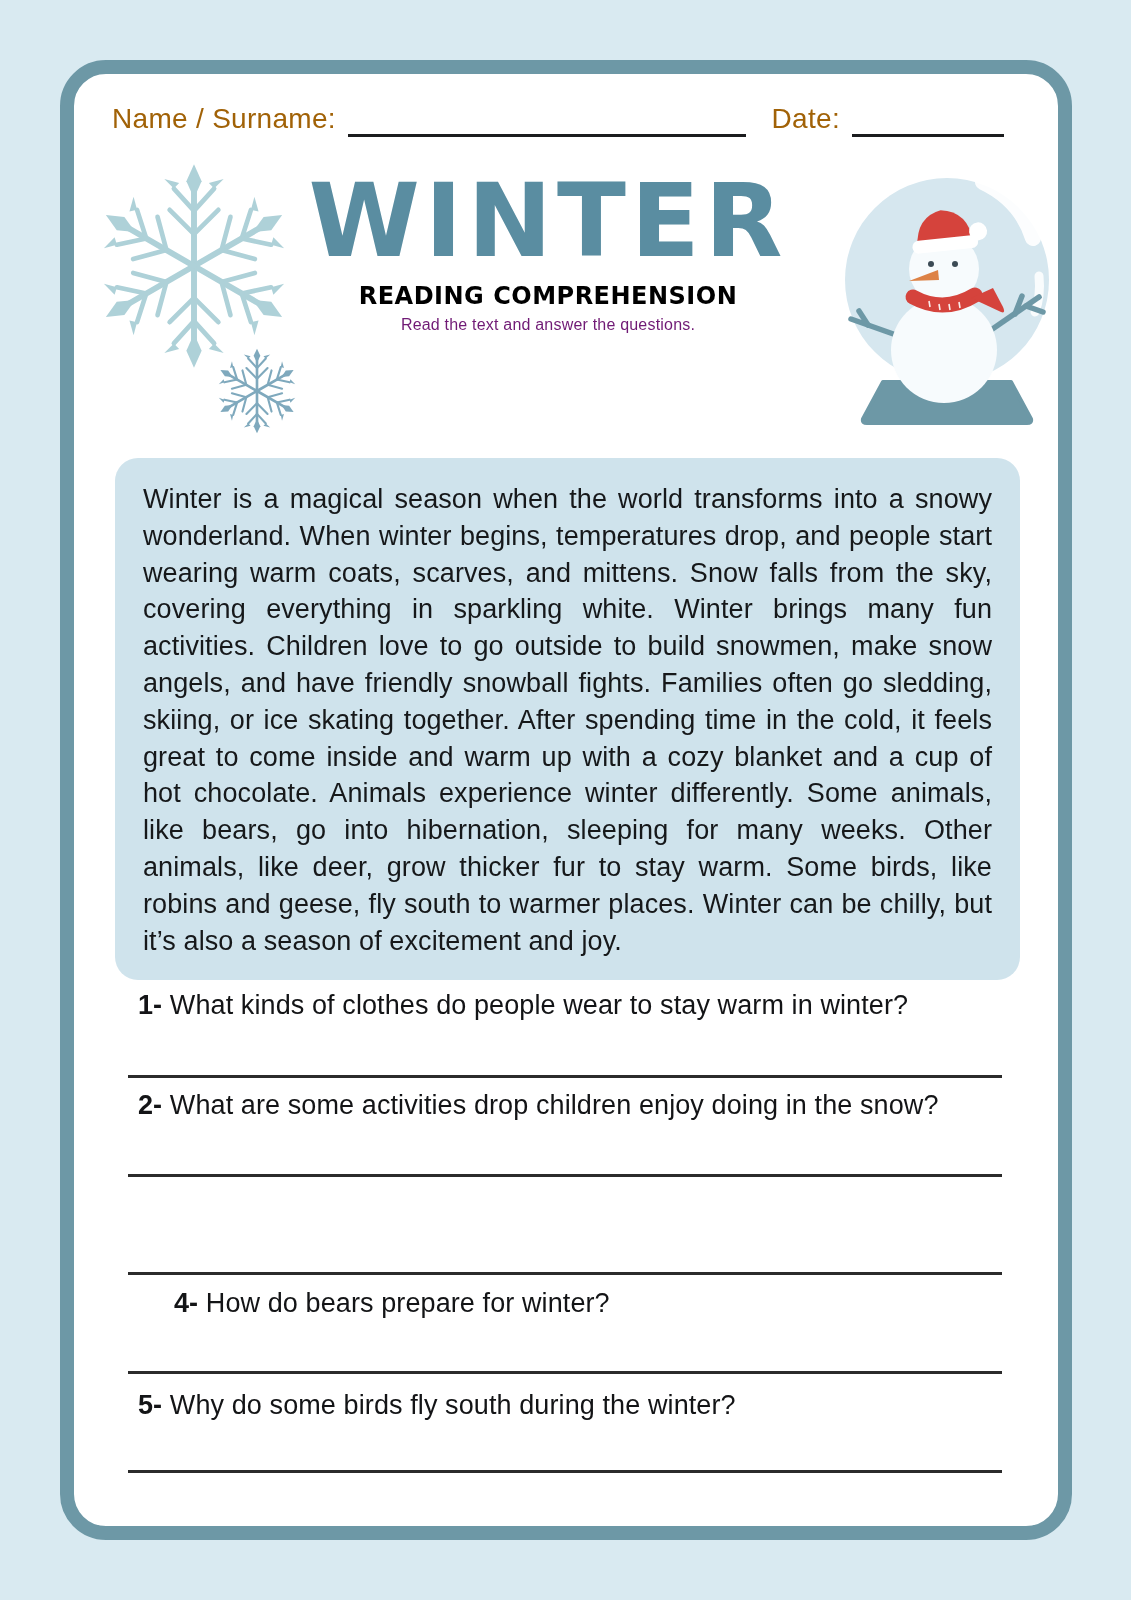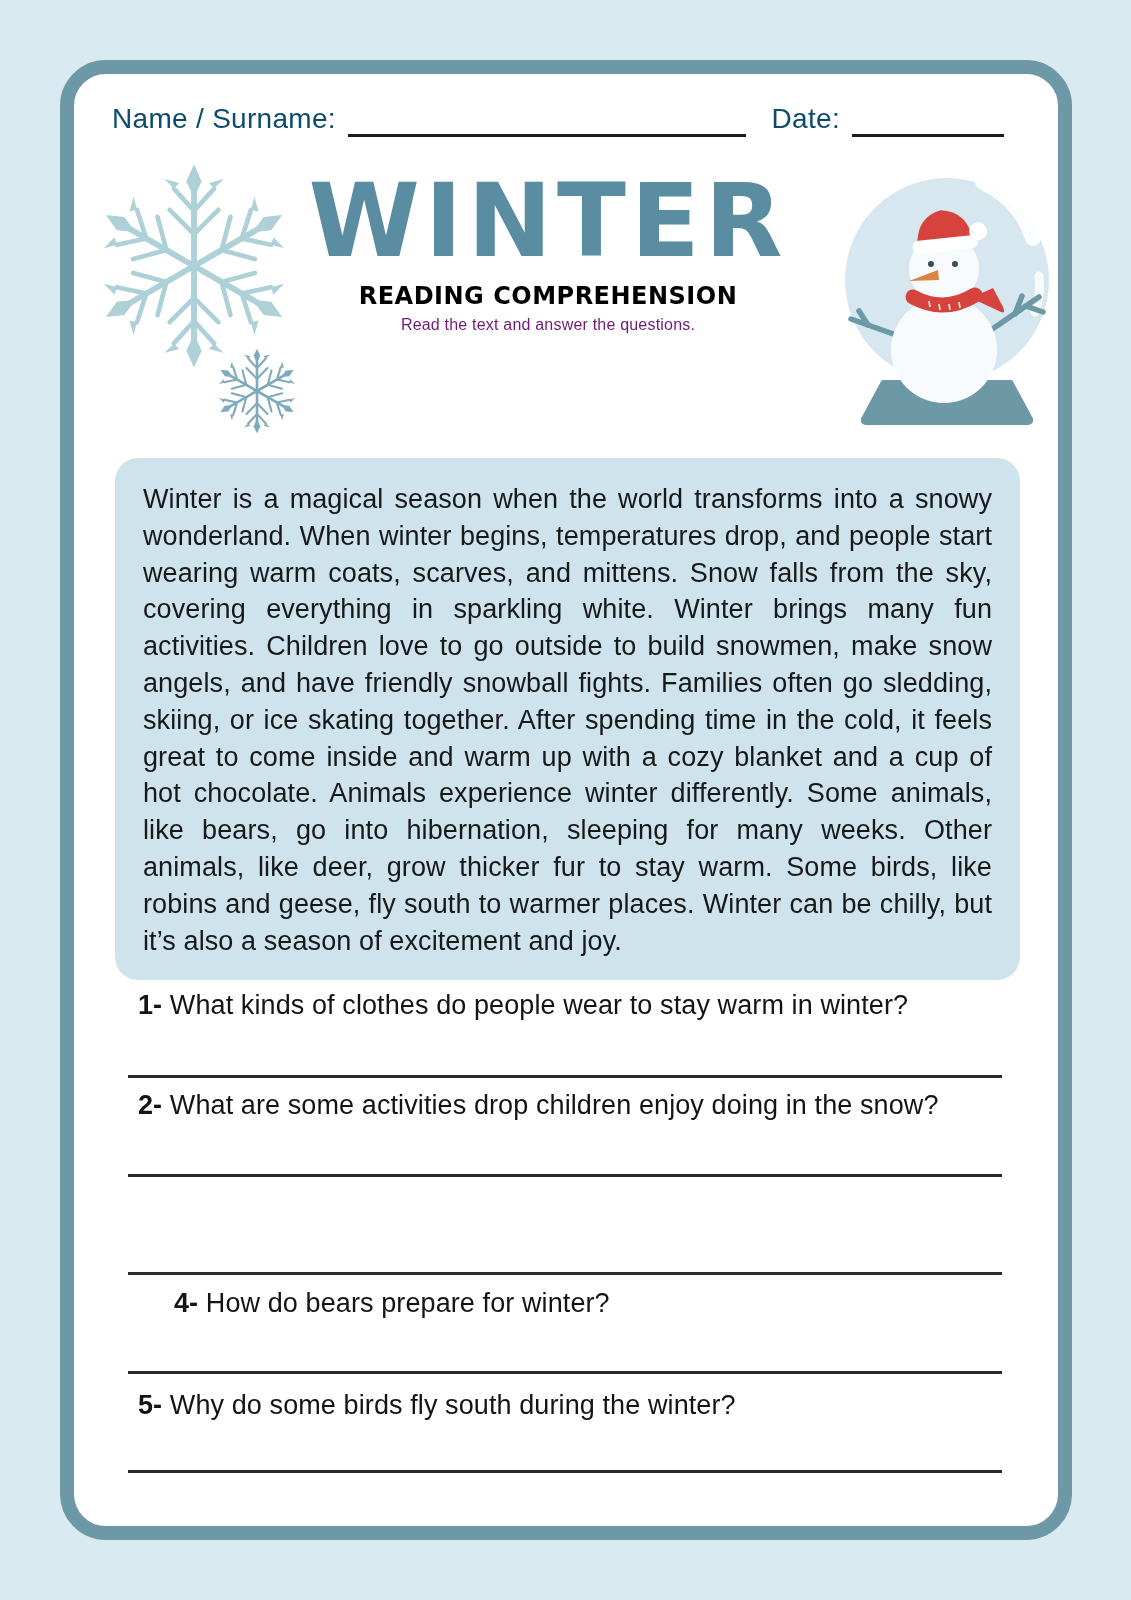--- a/index.html
+++ b/index.html
@@ -15,21 +15,21 @@
     width:1012px; height:1480px;
     background:#ffffff;
     border:14px solid #6d98a6;
     border-radius:46px;
   }
 
   
   .header-row {
     position:absolute; left:112px; top:103px; width:892px;
     display:flex; align-items:flex-end;
-    font-size:28px; color:#0c4a6e; letter-spacing:.3px;
+    font-size:28px; color:#a16207; letter-spacing:.3px;
   }
   .header-row .lbl { white-space:nowrap; padding-bottom:2px; }
   .write-line {
     border-bottom:3px solid #1b1c1e; height:32px;
   }
   .name-line { flex:1; margin:0 26px 0 12px; }
   .date-line { width:152px; margin-left:12px; }
 
   
   .title-block { position:absolute; left:30px; top:0; width:1036px; text-align:center; }

